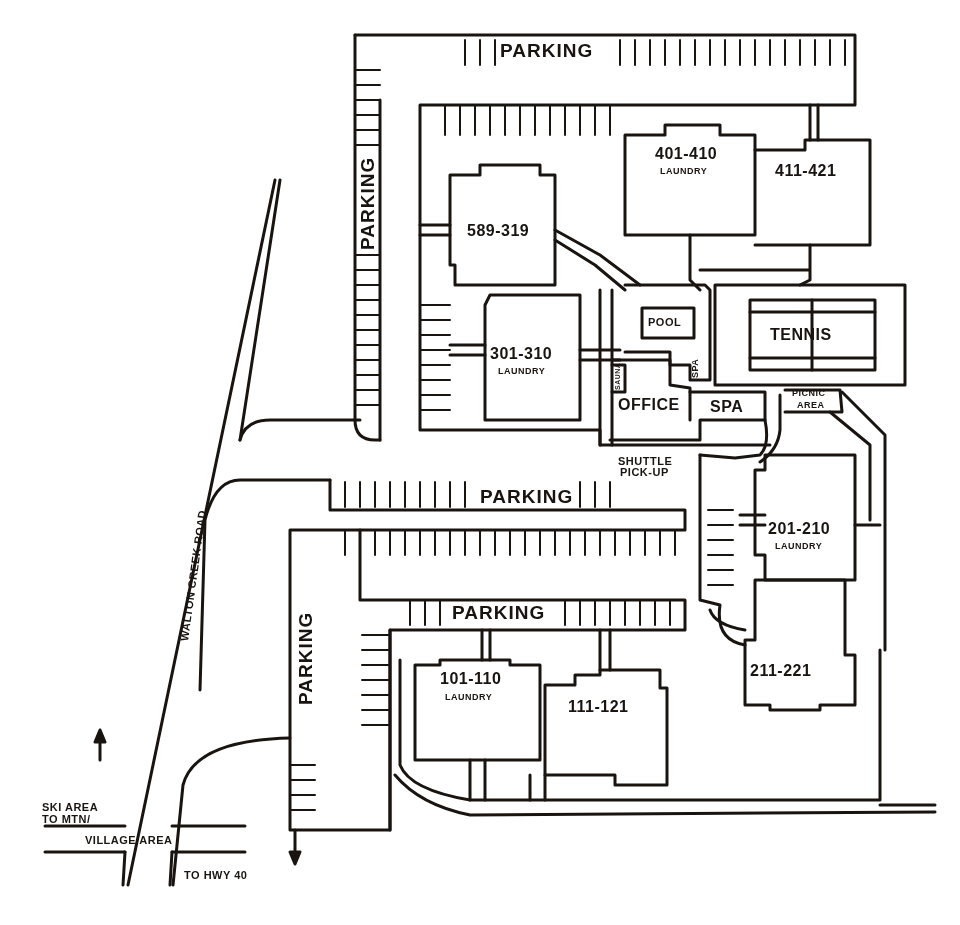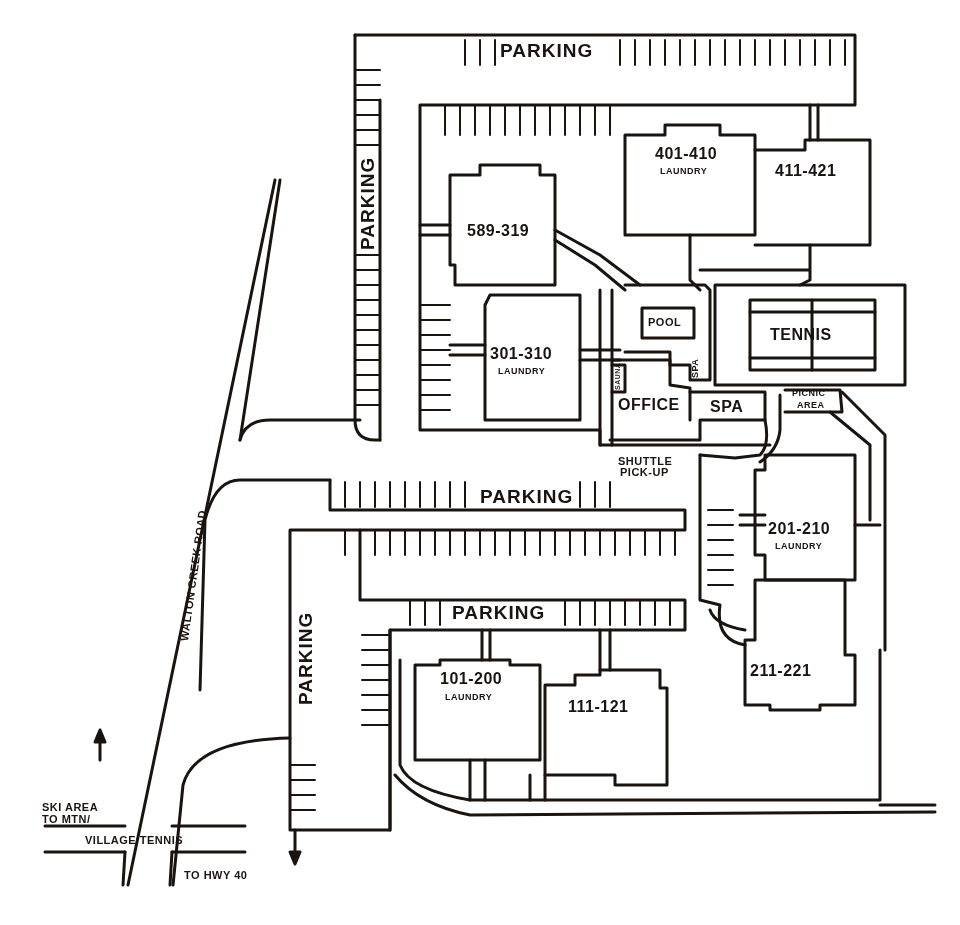--- a/index.html
+++ b/index.html
@@ -113,32 +113,32 @@
 
 <div class="lbl mid" style="left:655px;top:145px;">401-410</div>
 <div class="lbl xs" style="left:660px;top:166px;">LAUNDRY</div>
 <div class="lbl mid" style="left:775px;top:162px;">411-421</div>
 <div class="lbl mid" style="left:467px;top:222px;">589-319</div>
 <div class="lbl mid" style="left:490px;top:345px;">301-310</div>
 <div class="lbl xs" style="left:498px;top:366px;">LAUNDRY</div>
 <div class="lbl mid" style="left:768px;top:520px;">201-210</div>
 <div class="lbl xs" style="left:775px;top:541px;">LAUNDRY</div>
 <div class="lbl mid" style="left:750px;top:662px;">211-221</div>
-<div class="lbl mid" style="left:440px;top:670px;">101-200</div>
+<div class="lbl mid" style="left:440px;top:670px;">101-110</div>
 <div class="lbl xs" style="left:445px;top:692px;">LAUNDRY</div>
 <div class="lbl mid" style="left:568px;top:698px;">111-121</div>
 
 <div class="lbl sm" style="left:648px;top:316px;">POOL</div>
 <div class="lbl xs vert" style="left:690px;top:378px;">SPA</div>
 <div class="lbl xs vert" style="left:614px;top:390px;font-size:7px;">SAUNA</div>
 <div class="lbl mid" style="left:618px;top:396px;">OFFICE</div>
 <div class="lbl mid" style="left:710px;top:398px;">SPA</div>
 <div class="lbl mid" style="left:770px;top:326px;">TENNIS</div>
 <div class="lbl xs" style="left:792px;top:388px;">PICNIC</div>
 <div class="lbl xs" style="left:797px;top:400px;">AREA</div>
 <div class="lbl sm" style="left:618px;top:455px;">SHUTTLE</div>
 <div class="lbl sm" style="left:620px;top:466px;text-align:right;">PICK-UP</div>
 
 <div class="lbl sm" style="left:178px;top:640px;transform-origin:left top;transform:rotate(-82deg);">WALTON CREEK ROAD</div>
-<div class="lbl sm" style="left:85px;top:834px;">VILLAGE TENNIS</div>
+<div class="lbl sm" style="left:85px;top:834px;">VILLAGE AREA</div>
 <div class="lbl sm" style="left:42px;top:805px;margin-top:8px;">TO MTN/</div>
 <div class="lbl sm" style="left:42px;top:801px;">SKI AREA</div>
 <div class="lbl sm" style="left:184px;top:869px;">TO HWY 40</div>
 
 </body></html>

